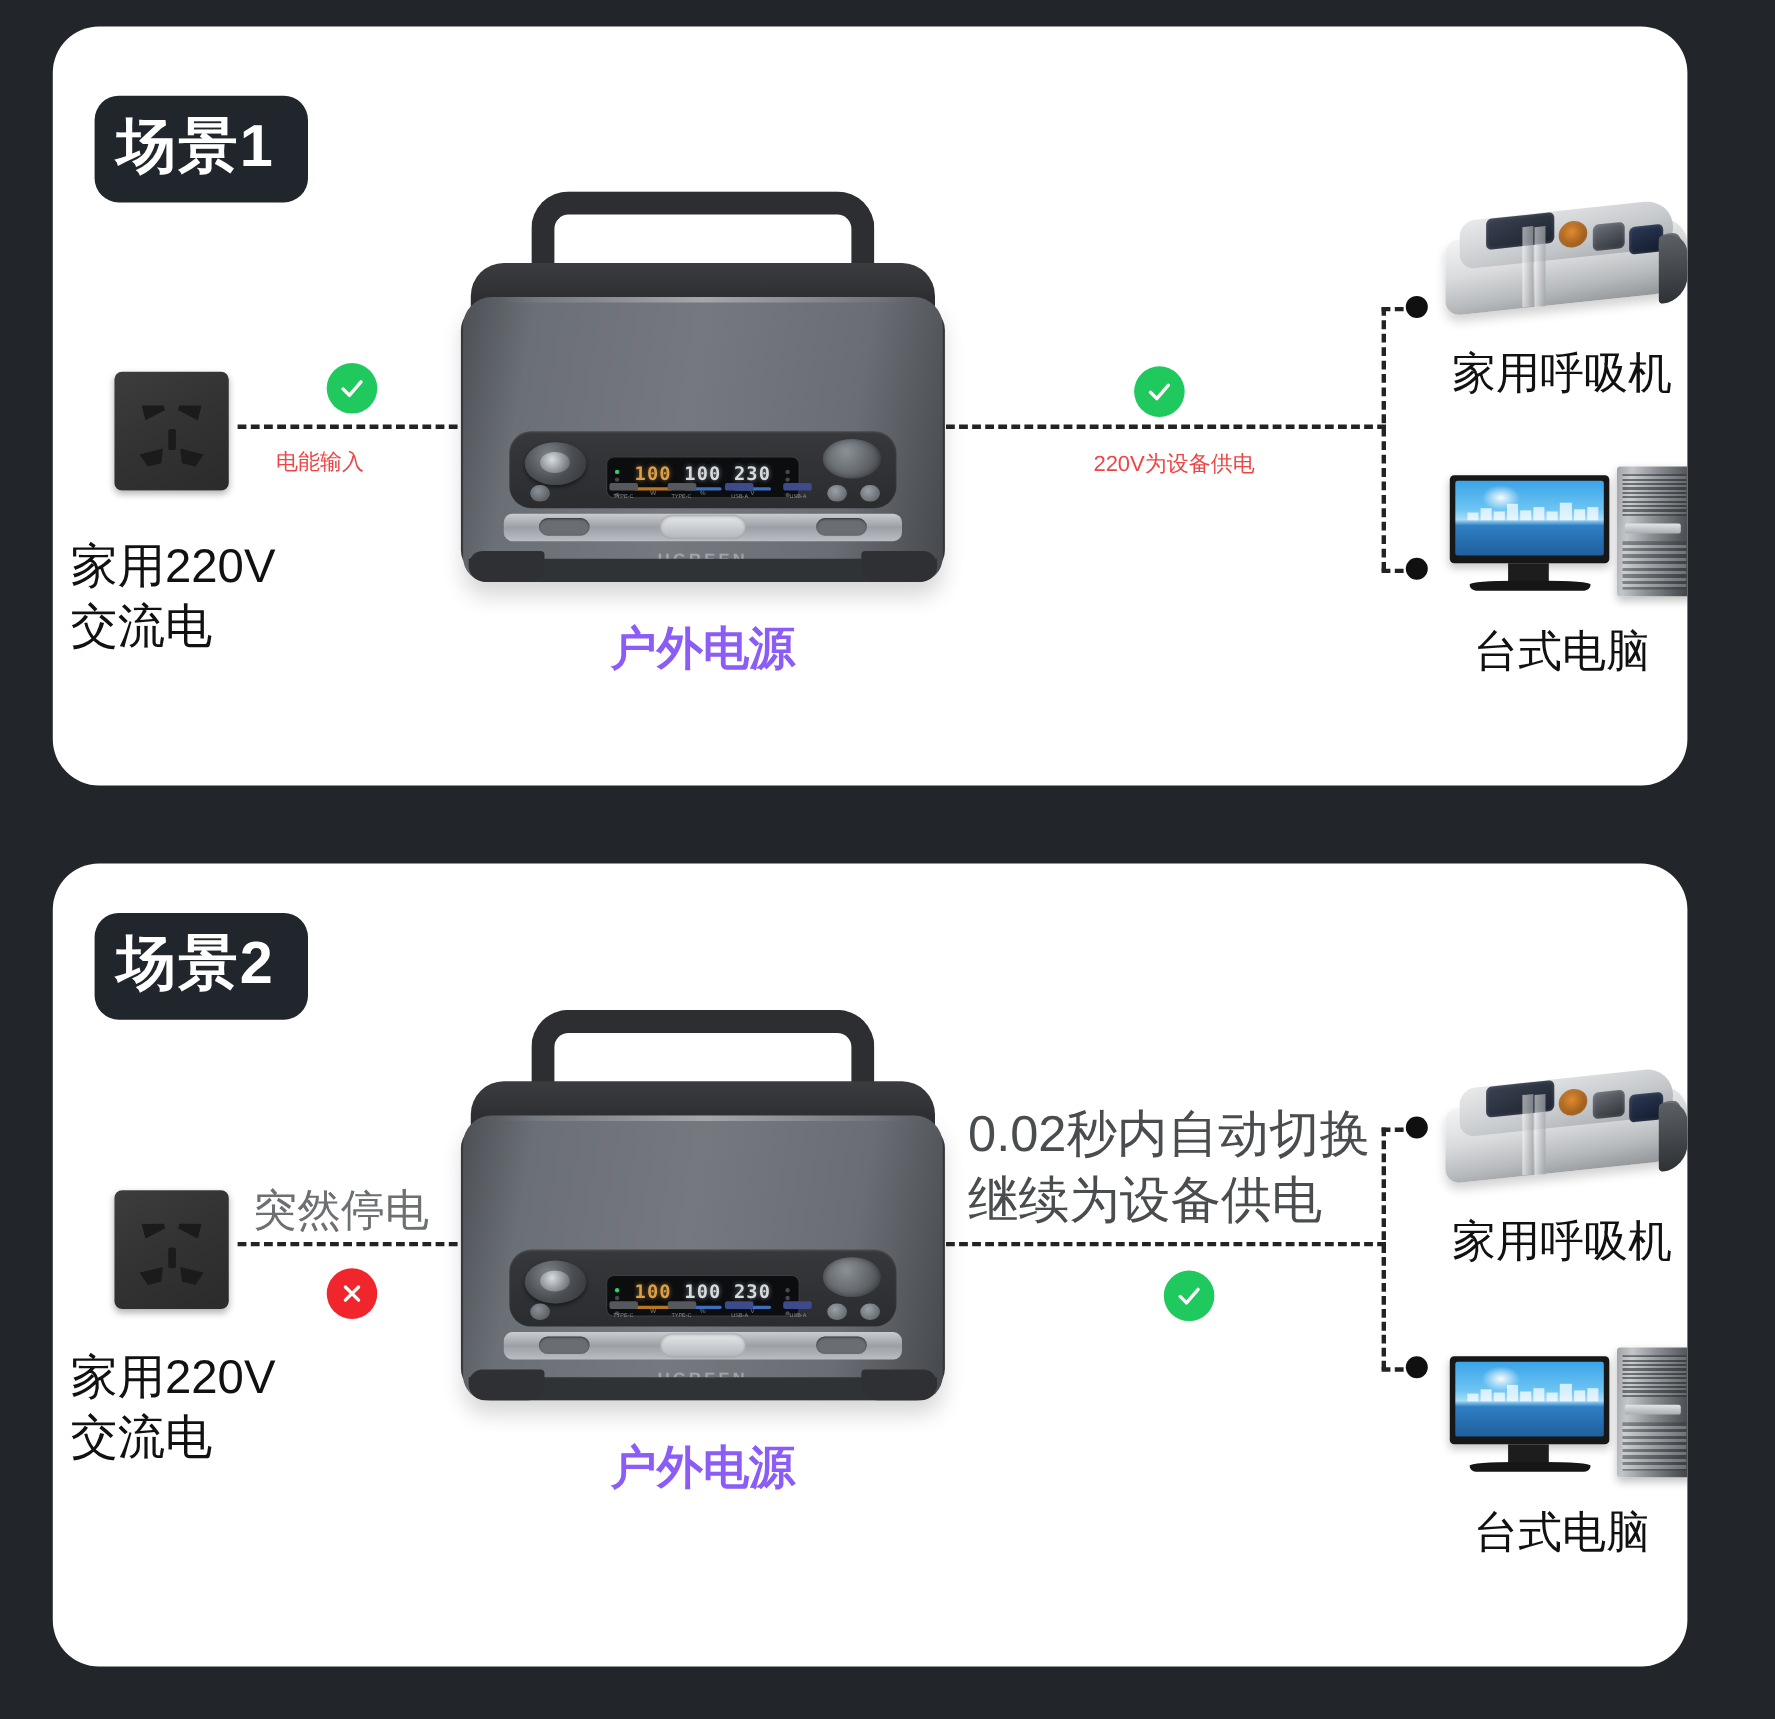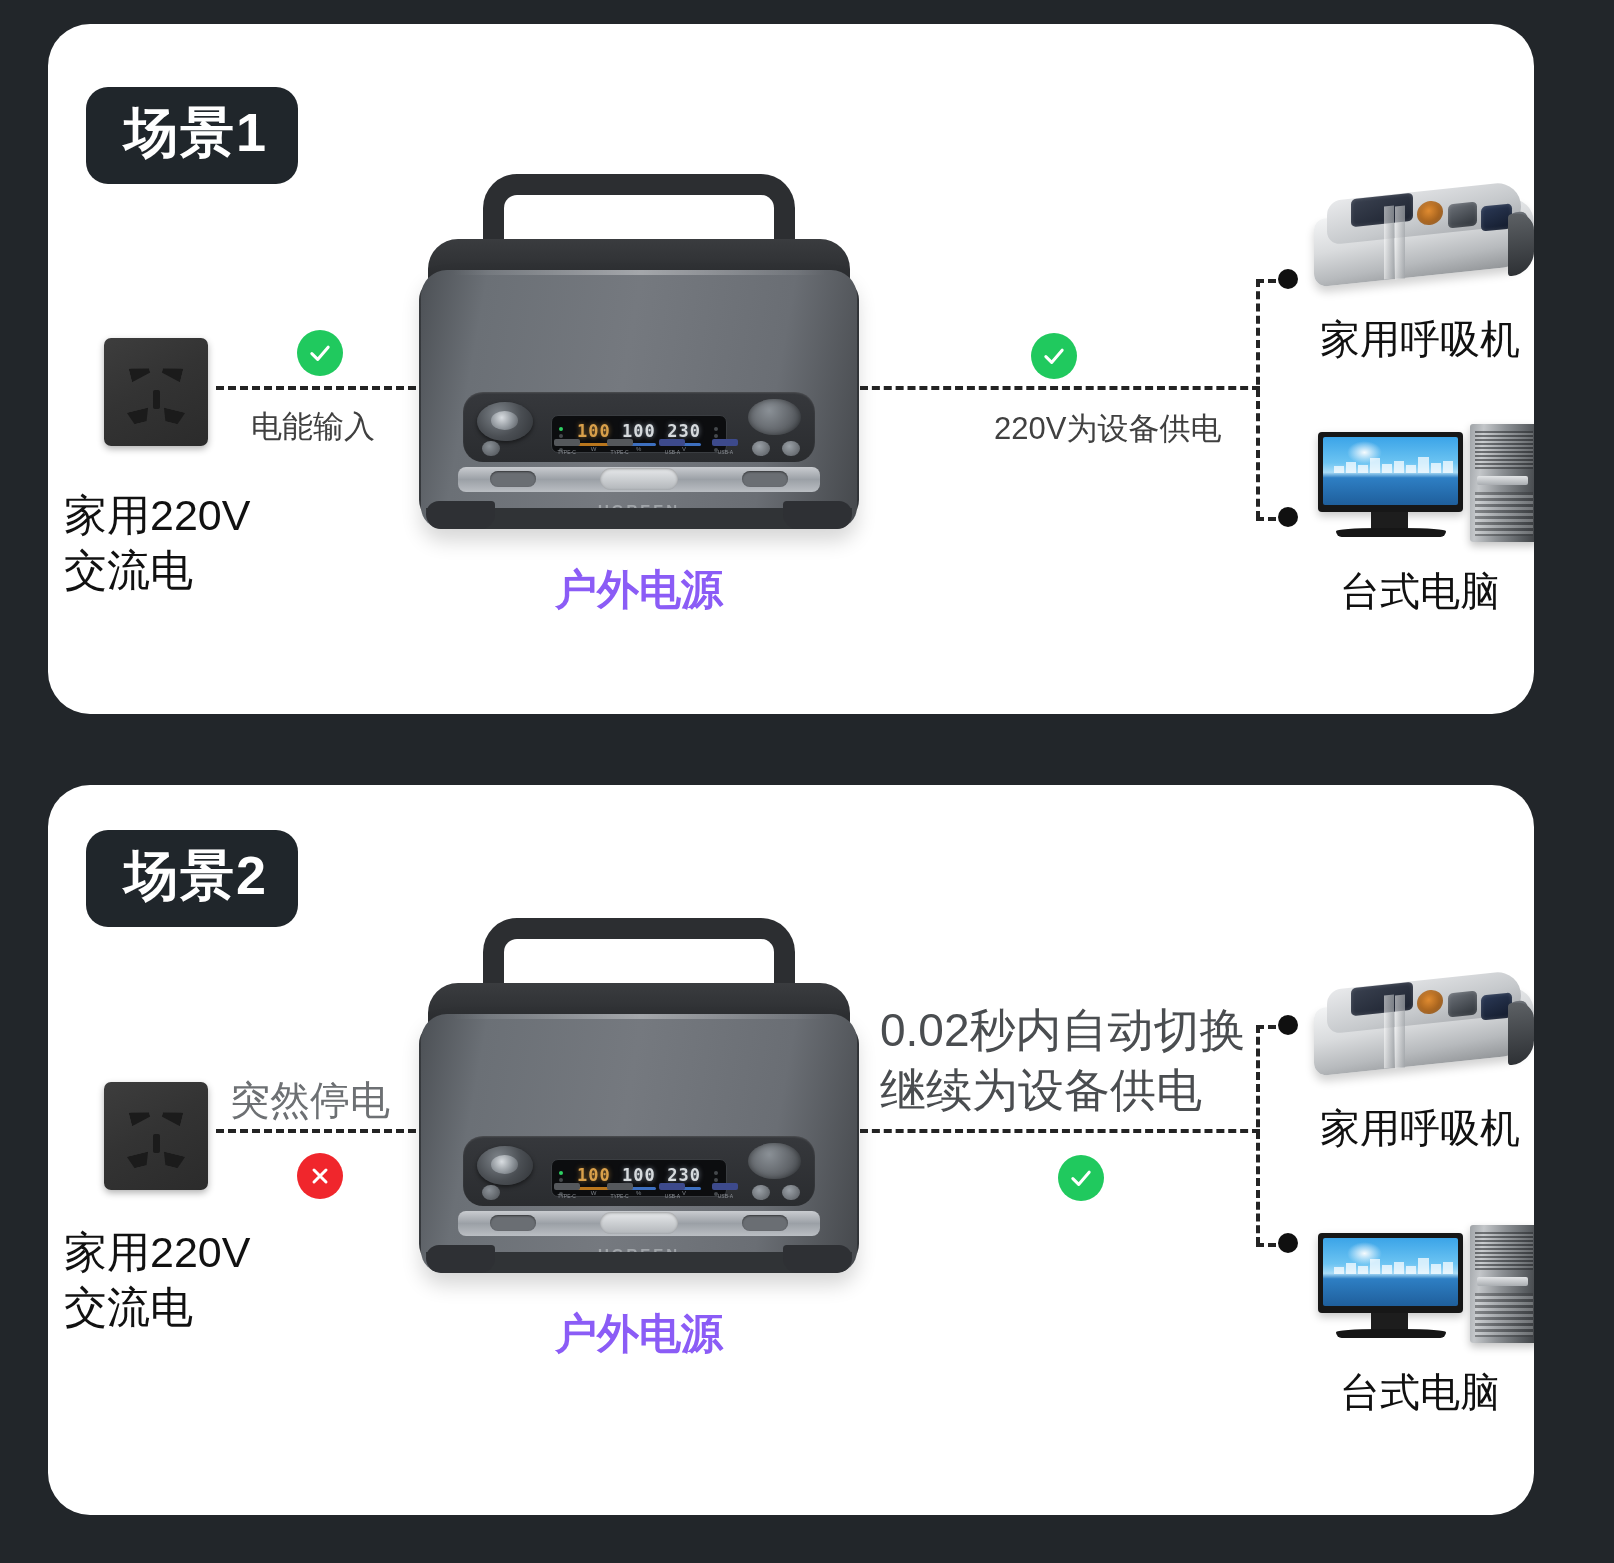--- a/index.html
+++ b/index.html
@@ -25,21 +25,21 @@
     position: absolute;
     background: #20262b;
     border-radius: 22px;
     color: #ffffff;
     font-size: 54px;
     font-weight: bold;
     letter-spacing: 2px;
     display: flex;
     align-items: center;
     justify-content: center;
-    padding: 10px 30px 14px 38px;
+    padding: 10px 30px 14px 20px;
   }
 
   
   .socket {
     position: absolute;
     background: linear-gradient(150deg,#3d3d3d 0%, #333333 45%, #2b2b2b 100%);
     border-radius: 7px;
     box-shadow: 0 3px 7px rgba(0,0,0,.30);
   }
   .socket .hole { position: absolute; background: #1b1b1b; }
@@ -77,22 +77,22 @@
 
   
   .mark { position: absolute; border-radius: 50%; display:flex; align-items:center; justify-content:center; }
   .mark.ok { background: #20c95e; }
   .mark.bad { background: #f0262c; }
   .mark svg { display:block; }
 
   
   .flow-label {
     position: absolute;
-    font-size: 31px;
-    color: #404040;
+    font-size: 20px;
+    color: #ef4444;
     white-space: nowrap;
   }
   .flow-label.big {
     font-size: 46px;
     color: #4a4d50;
     line-height: 1.30;
     white-space: pre-line;
     text-align: left;
   }
 

